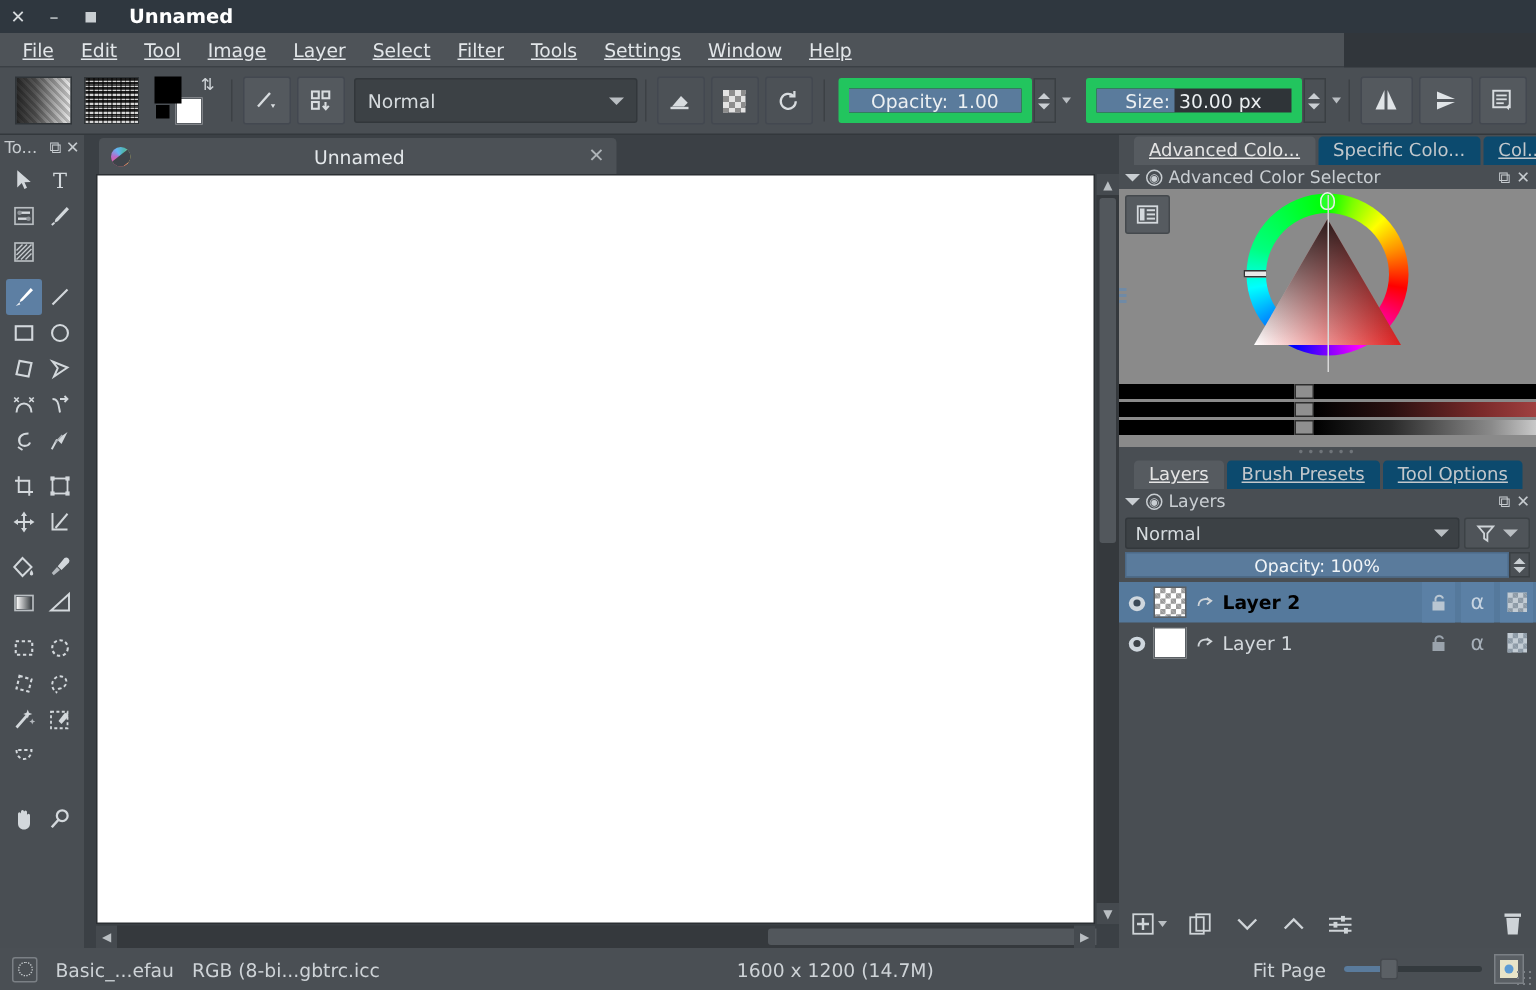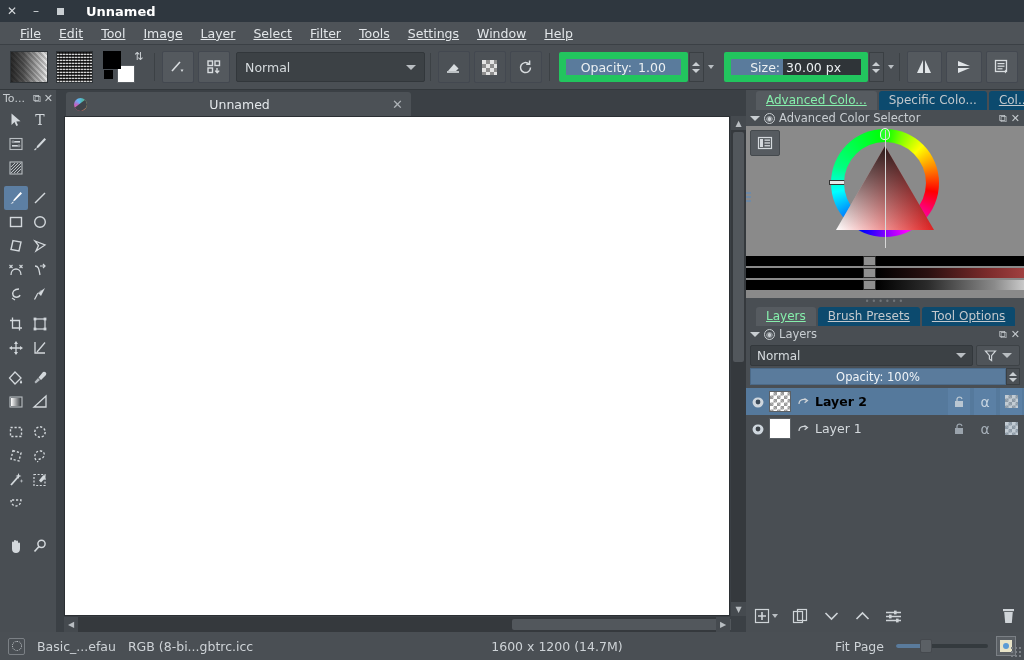--- a/index.html
+++ b/index.html
@@ -24,23 +24,23 @@
     display: flex; align-items: center; justify-content: center;
     color: #d6dadd; font-size: 12px; line-height: 1;
   }
   .winbtn .sq { width: 7px; height: 7px; background: #c9ced2; }
   .title-text {
     margin-left: 14px; font-weight: bold; font-size: 13px; color: #ffffff;
   }
 
   
   .menubar {
-    position: absolute; left: 0; top: 22px; width: 1024px; height: 23px;
+    position: absolute; left: 0; top: 22px; width: 896px; height: 23px;
     background: #4e5358;
-    display: flex; align-items: center; padding-left: 11px;
+    display: flex; align-items: center; padding-left: 6px;
     border-bottom: 1px solid #3b4045;
   }
   .menu-item {
     padding: 3px 9px; color: #e2e6e9; font-size: 12.5px; white-space: nowrap;
   }
   .menu-item u { text-decoration: underline; }
 
   
   .toolbar {
     position: absolute; left: 0; top: 45px; width: 1024px; height: 45px;
@@ -193,21 +193,21 @@
   .rightdock {
     position: absolute; right: 0; top: 90px; width: 278px; bottom: 28px;
     background: #494e53;
   }
   .tabrow { display: flex; height: 20px; align-items: flex-end; padding-left: 10px; gap: 2px; }
   .dtab {
     background: #0c4a6e; color: #c3c8cc; font-size: 12px;
     padding: 2px 10px 3px; border-top-left-radius: 3px; border-top-right-radius: 3px;
     white-space: nowrap;
   }
-  .dtab.active { background: #565b60; color: #86efac; }
+  .dtab.active { background: #565b60; color: #e5e5e5; }
   .dtab u { text-decoration: underline; }
 
   .dockhdr {
     height: 16px; display: flex; align-items: center; gap: 4px; padding: 0 4px;
     font-size: 11.5px; color: #c9ced2; background: #494e53;
   }
   .dockhdr .tri { width: 0; height: 0; border-left: 5px solid transparent; border-right: 5px solid transparent; border-top: 5px solid #c9ced2; }
   .dockhdr .circ { width: 11px; height: 11px; border-radius: 50%; border: 1px solid #c9ced2; display:flex;align-items:center;justify-content:center;font-size:8px; }
   .dockhdr .nm { flex: 1; }
 

